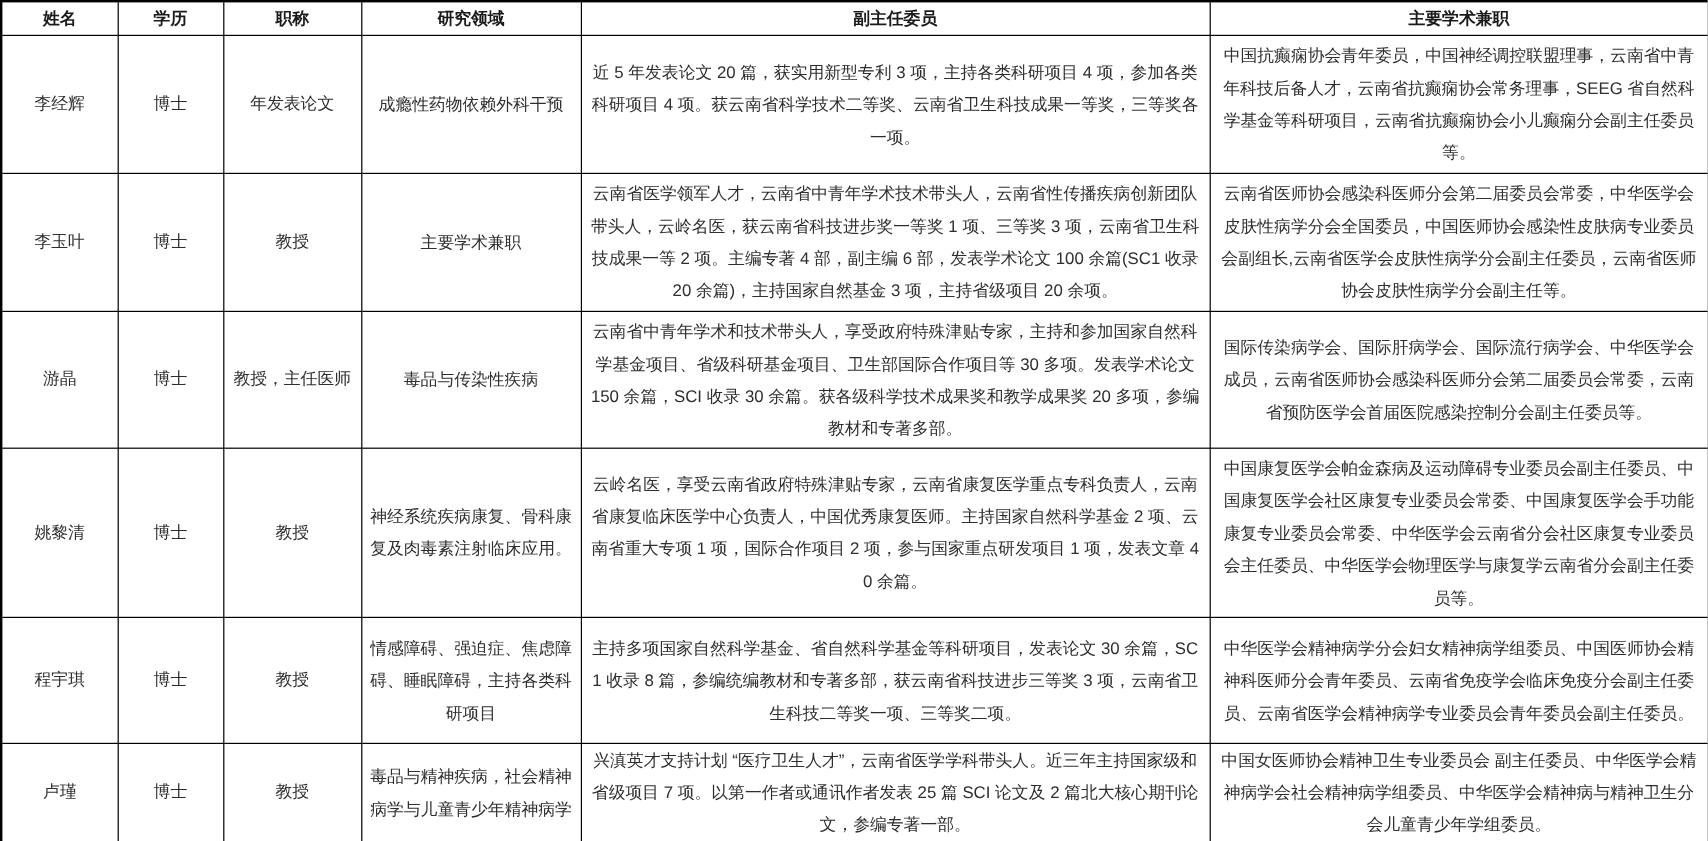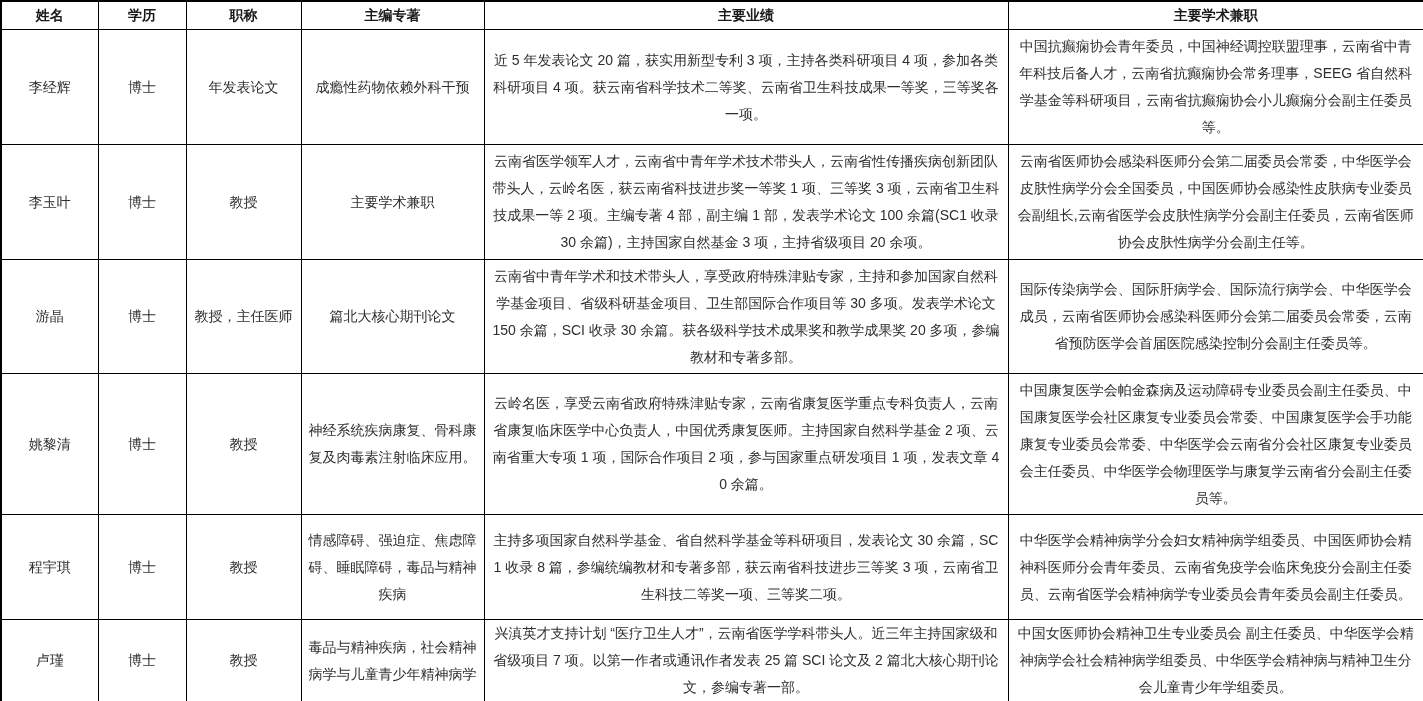--- a/index.html
+++ b/index.html
@@ -60,63 +60,63 @@
       <col style="width:115px">
       <col style="width:183px">
       <col style="width:524px">
       <col style="width:416px">
     </colgroup>
     <thead>
       <tr class="hdr">
         <th>姓名</th>
         <th>学历</th>
         <th>职称</th>
-        <th>主编专著</th>
-        <th>主要业绩</th>
+        <th>研究领域</th>
+        <th>副主任委员</th>
         <th>主要学术兼职</th>
       </tr>
     </thead>
     <tbody>
       <tr class="r1">
         <td class="c-name">李经辉</td>
         <td class="c-degree">博士</td>
         <td class="c-title">年发表论文</td>
         <td>成瘾性药物依赖外科干预</td>
         <td>近 5 年发表论文 20 篇，获实用新型专利 3 项，主持各类科研项目 4 项，参加各类科研项目 4 项。获云南省科学技术二等奖、云南省卫生科技成果一等奖，三等奖各一项。</td>
         <td>中国抗癫痫协会青年委员，中国神经调控联盟理事，云南省中青年科技后备人才，云南省抗癫痫协会常务理事，SEEG 省自然科学基金等科研项目，云南省抗癫痫协会小儿癫痫分会副主任委员等。</td>
       </tr>
       <tr class="r2">
         <td class="c-name">李玉叶</td>
         <td class="c-degree">博士</td>
         <td class="c-title">教授</td>
         <td>主要学术兼职</td>
-        <td>云南省医学领军人才，云南省中青年学术技术带头人，云南省性传播疾病创新团队带头人，云岭名医，获云南省科技进步奖一等奖 1 项、三等奖 3 项，云南省卫生科技成果一等 2 项。主编专著 4 部，副主编 1 部，发表学术论文 100 余篇(SC1 收录 30 余篇)，主持国家自然基金 3 项，主持省级项目 20 余项。</td>
+        <td>云南省医学领军人才，云南省中青年学术技术带头人，云南省性传播疾病创新团队带头人，云岭名医，获云南省科技进步奖一等奖 1 项、三等奖 3 项，云南省卫生科技成果一等 2 项。主编专著 4 部，副主编 6 部，发表学术论文 100 余篇(SC1 收录 20 余篇)，主持国家自然基金 3 项，主持省级项目 20 余项。</td>
         <td>云南省医师协会感染科医师分会第二届委员会常委，中华医学会皮肤性病学分会全国委员，中国医师协会感染性皮肤病专业委员会副组长,云南省医学会皮肤性病学分会副主任委员，云南省医师协会皮肤性病学分会副主任等。</td>
       </tr>
       <tr class="r3">
         <td class="c-name">游晶</td>
         <td class="c-degree">博士</td>
         <td class="c-title">教授，主任医师</td>
-        <td>篇北大核心期刊论文</td>
+        <td>毒品与传染性疾病</td>
         <td>云南省中青年学术和技术带头人，享受政府特殊津贴专家，主持和参加国家自然科学基金项目、省级科研基金项目、卫生部国际合作项目等 30 多项。发表学术论文 150 余篇，SCI 收录 30 余篇。获各级科学技术成果奖和教学成果奖 20 多项，参编教材和专著多部。</td>
         <td>国际传染病学会、国际肝病学会、国际流行病学会、中华医学会成员，云南省医师协会感染科医师分会第二届委员会常委，云南省预防医学会首届医院感染控制分会副主任委员等。</td>
       </tr>
       <tr class="r4">
         <td class="c-name">姚黎清</td>
         <td class="c-degree">博士</td>
         <td class="c-title">教授</td>
         <td>神经系统疾病康复、骨科康复及肉毒素注射临床应用。</td>
         <td>云岭名医，享受云南省政府特殊津贴专家，云南省康复医学重点专科负责人，云南省康复临床医学中心负责人，中国优秀康复医师。主持国家自然科学基金 2 项、云南省重大专项 1 项，国际合作项目 2 项，参与国家重点研发项目 1 项，发表文章 40 余篇。</td>
         <td>中国康复医学会帕金森病及运动障碍专业委员会副主任委员、中国康复医学会社区康复专业委员会常委、中国康复医学会手功能康复专业委员会常委、中华医学会云南省分会社区康复专业委员会主任委员、中华医学会物理医学与康复学云南省分会副主任委员等。</td>
       </tr>
       <tr class="r5">
         <td class="c-name">程宇琪</td>
         <td class="c-degree">博士</td>
         <td class="c-title">教授</td>
-        <td>情感障碍、强迫症、焦虑障碍、睡眠障碍，毒品与精神疾病</td>
+        <td>情感障碍、强迫症、焦虑障碍、睡眠障碍，主持各类科研项目</td>
         <td>主持多项国家自然科学基金、省自然科学基金等科研项目，发表论文 30 余篇，SC1 收录 8 篇，参编统编教材和专著多部，获云南省科技进步三等奖 3 项，云南省卫生科技二等奖一项、三等奖二项。</td>
         <td>中华医学会精神病学分会妇女精神病学组委员、中国医师协会精神科医师分会青年委员、云南省免疫学会临床免疫分会副主任委员、云南省医学会精神病学专业委员会青年委员会副主任委员。</td>
       </tr>
       <tr class="r6">
         <td class="c-name">卢瑾</td>
         <td class="c-degree">博士</td>
         <td class="c-title">教授</td>
         <td>毒品与精神疾病，社会精神病学与儿童青少年精神病学</td>
         <td>兴滇英才支持计划 “医疗卫生人才”，云南省医学学科带头人。近三年主持国家级和省级项目 7 项。以第一作者或通讯作者发表 25 篇 SCI 论文及 2 篇北大核心期刊论文，参编专著一部。</td>
         <td>中国女医师协会精神卫生专业委员会 副主任委员、中华医学会精神病学会社会精神病学组委员、中华医学会精神病与精神卫生分会儿童青少年学组委员。</td>

